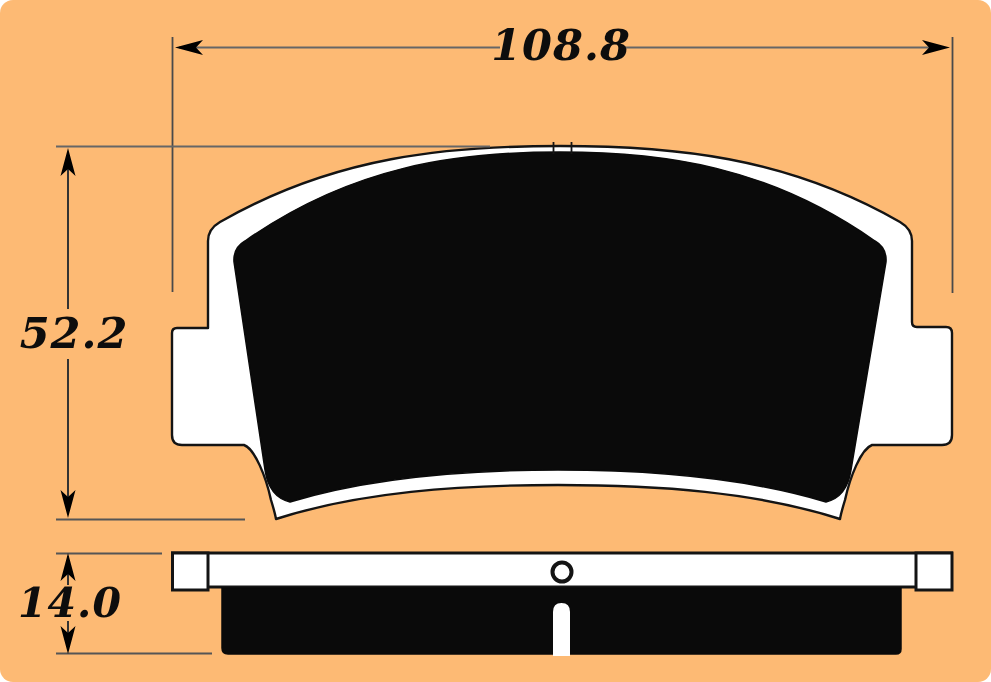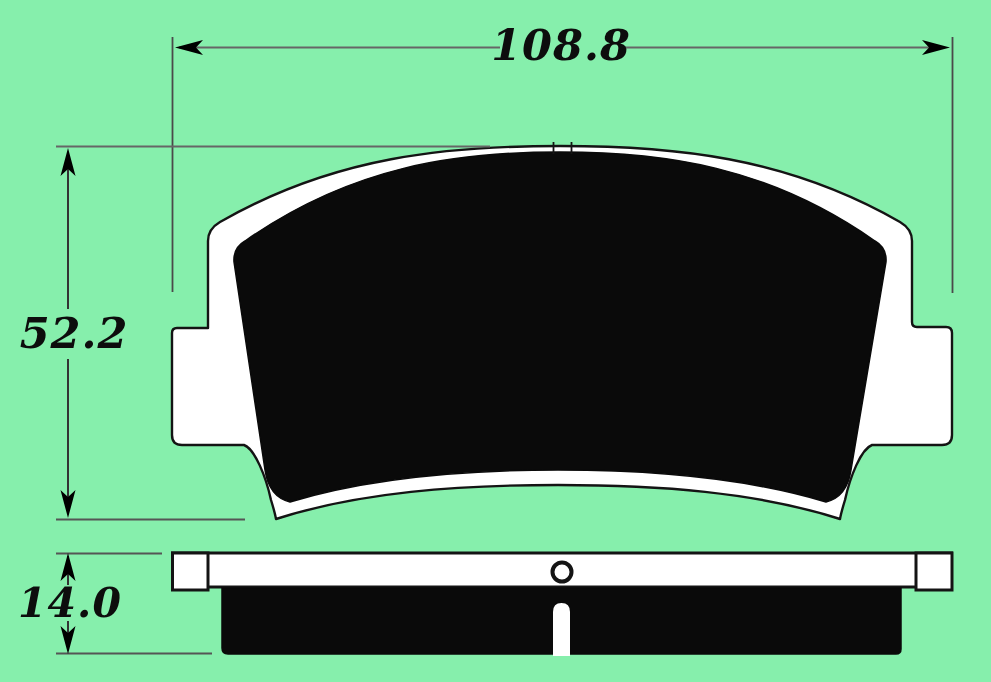--- a/index.html
+++ b/index.html
@@ -1,21 +1,22 @@
 <!DOCTYPE html>
 <html><head>
 <meta charset="utf-8">
 <style>
   html,body{margin:0;padding:0;background:#ffffff;}
   .canvas{
     position:relative;
     width:991px;height:682px;
-    background:#86efac;
+    background:#fdba74;
     overflow:hidden;
     font-family:"DejaVu Serif", serif;
+    border-radius:13px;
   }
   svg{position:absolute;left:0;top:0;display:block;}
   .dim-text{
     font-family:"DejaVu Serif", serif;
     font-weight:bold;
     font-style:italic;
     letter-spacing:1px;
   }
 </style>
 </head>

